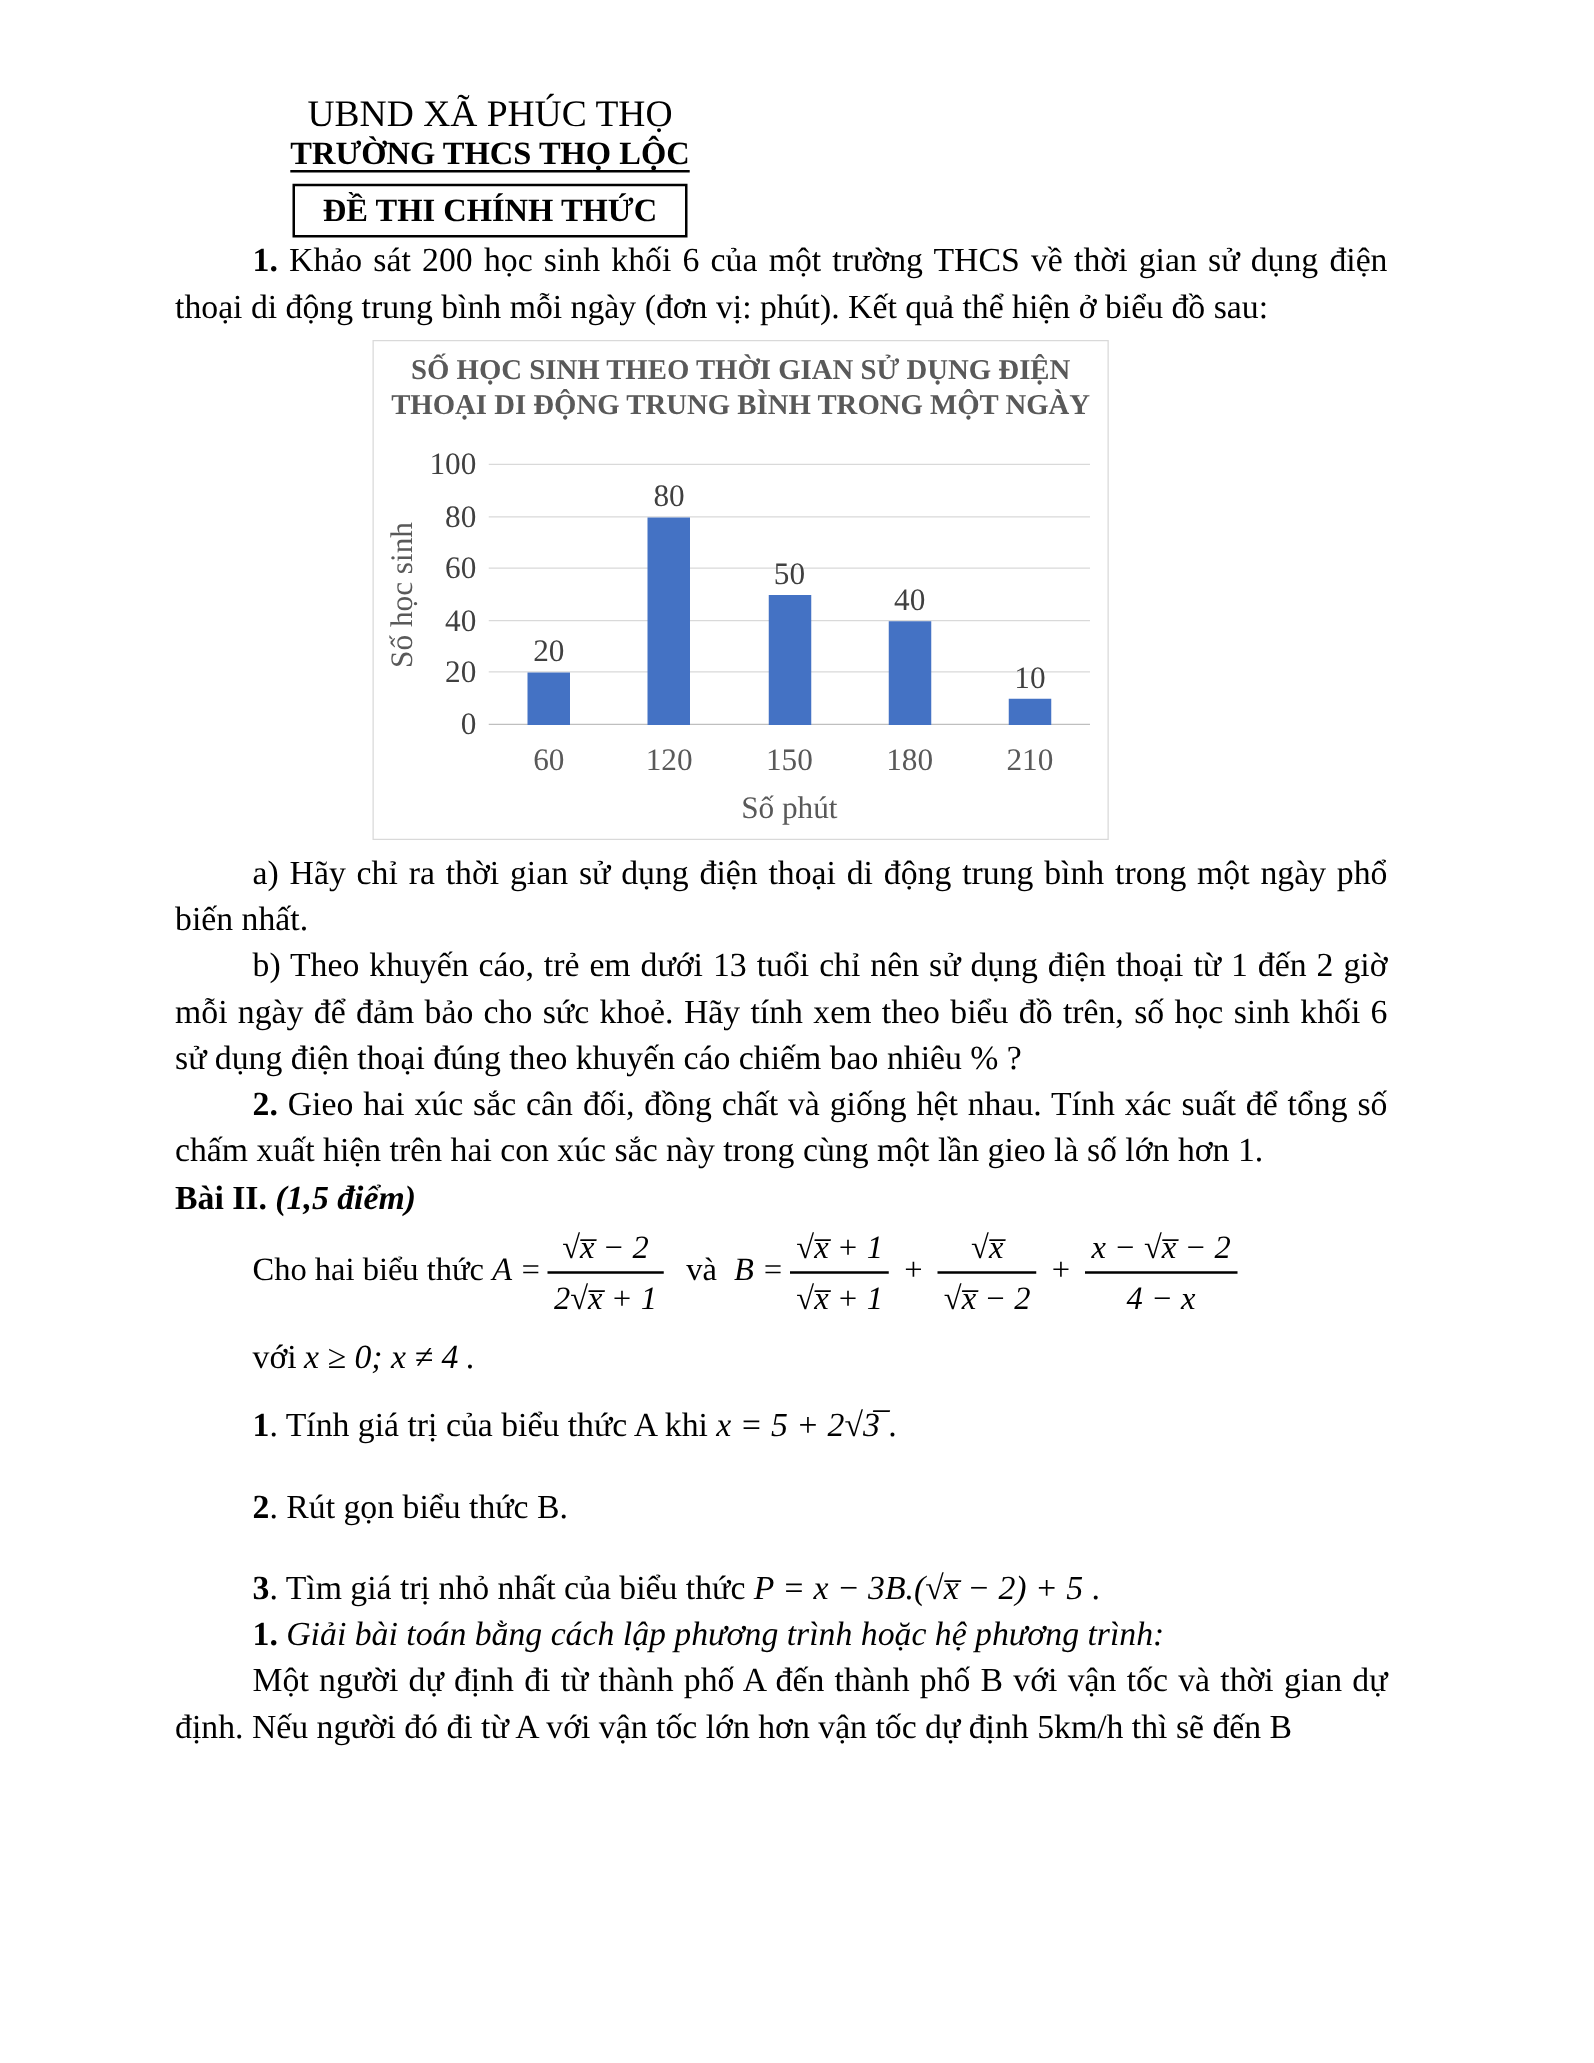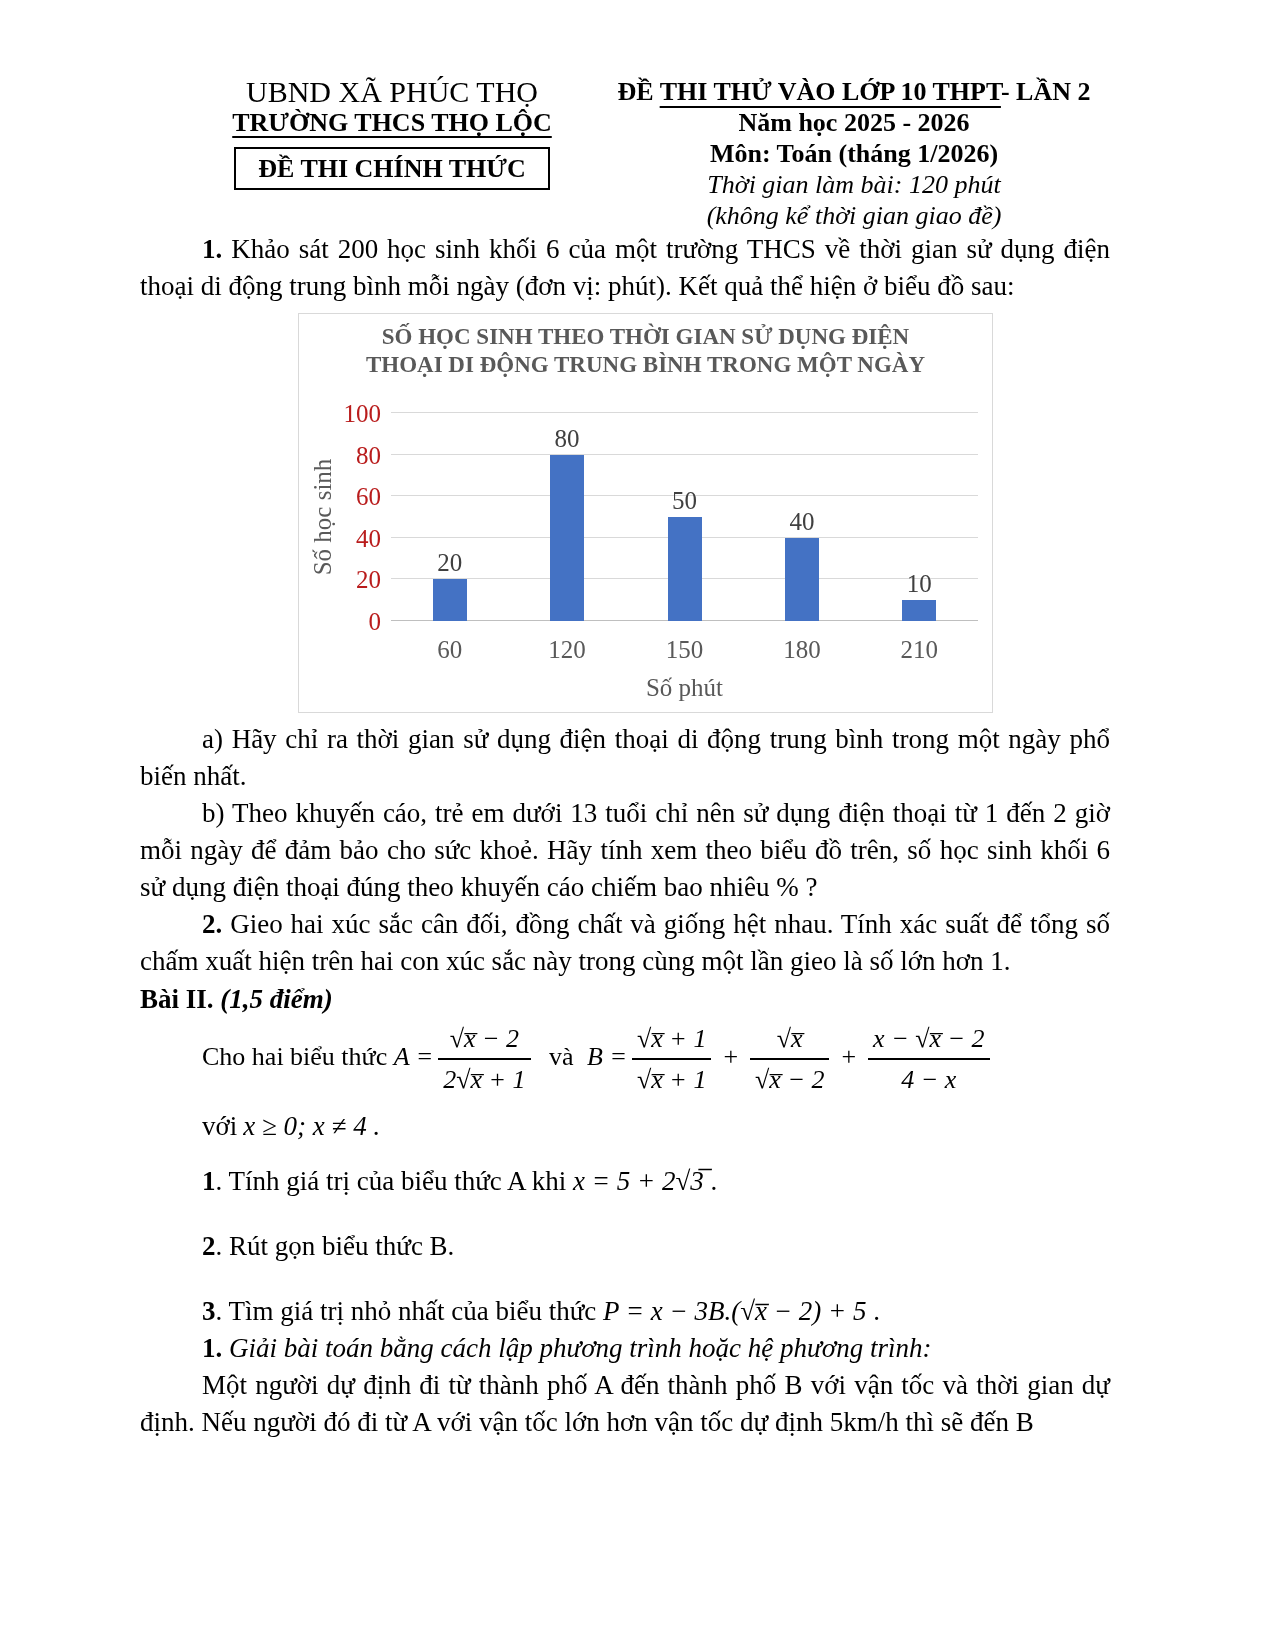--- a/index.html
+++ b/index.html
@@ -31,36 +31,36 @@
 
   
   .heading { font-weight:bold; margin:0; }
   .heading .points { font-style:italic; }
   .h-bai1 { margin-top:32px; }
   p.para { margin:0; text-align:justify; text-indent:62px; }
   b.qnum { font-weight:bold; }
 
   
   .chart {
-    width:695px; height:400px; box-sizing:border-box;
+    width:589px; height:400px; box-sizing:border-box;
     border:1px solid #d9d9d9; background:#fff;
     margin:8px 0 8px 158px;
     padding-top:9px;
     font-family:"Liberation Serif","DejaVu Serif",serif;
   }
   .chart-title { text-align:center; font-weight:bold; font-size:23px;
                  line-height:28px; color:#595959; margin-bottom:34px; }
   .chart-main { display:flex; align-items:flex-start; padding:0 14px 0 6px; }
   .y-title-wrap { width:34px; height:208px; position:relative; flex-shrink:0; }
   .y-title { position:absolute; top:50%; left:50%;
              transform:translate(-50%,-50%) rotate(-90deg);
              white-space:nowrap; font-size:25px; color:#595959; }
   .y-labels { width:52px; height:208px; position:relative; flex-shrink:0; }
   .y-lab { position:absolute; right:10px; transform:translateY(50%);
-           font-size:25px; line-height:25px; color:#b91c1c; }
+           font-size:25px; line-height:25px; color:#404040; }
   .plot-col { flex:1; }
   .plot { position:relative; height:208px; }
   .gridline { position:absolute; left:0; right:0; height:1px; }
   .bars { position:absolute; top:0; left:0; right:0; bottom:0; display:flex; }
   .bar-col { flex:1; display:flex; flex-direction:column;
              justify-content:flex-end; align-items:center; }
   .bar-val { font-size:25px; line-height:27px; color:#404040; margin-bottom:3px; }
   .bar { width:34px; }
   .x-labels { display:flex; margin-top:14px; }
   .x-lab { flex:1; text-align:center; font-size:25px; line-height:30px; color:#595959; }
@@ -87,27 +87,20 @@
 </head>
 <body>
 
 <div class="page">
 
   <div class="header">
     <div class="header-left">
       <div class="hl-org">UBND XÃ PHÚC THỌ</div>
       <div class="hl-school">TRƯỜNG THCS THỌ LỘC</div>
       <div class="hl-box">ĐỀ THI CHÍNH THỨC</div>
-    </div>
-    <div class="header-right">
-      <div class="hr-title"><span>ĐỀ </span><span class="u">THI THỬ VÀO LỚP 10 THPT</span><span>- LẦN 2</span></div>
-      <div class="hr-line-b">Năm học 2025 - 2026</div>
-      <div class="hr-line-b">Môn: Toán (tháng 1/2026)</div>
-      <div class="hr-line-i">Thời gian làm bài: 120 phút</div>
-      <div class="hr-line-i">(không kể thời gian giao đề)</div>
     </div>
   </div>
 
 
   <p class="para"><b class="qnum">1.</b><span> Khảo sát 200 học sinh khối 6 của một trường THCS về thời gian sử dụng điện thoại di động trung bình mỗi ngày (đơn vị: phút). Kết quả thể hiện ở biểu đồ sau:</span></p>
 
   <div class="chart">
     <div class="chart-title">
       <div>SỐ HỌC SINH THEO THỜI GIAN SỬ DỤNG ĐIỆN</div>
       <div>THOẠI DI ĐỘNG TRUNG BÌNH TRONG MỘT NGÀY</div>

